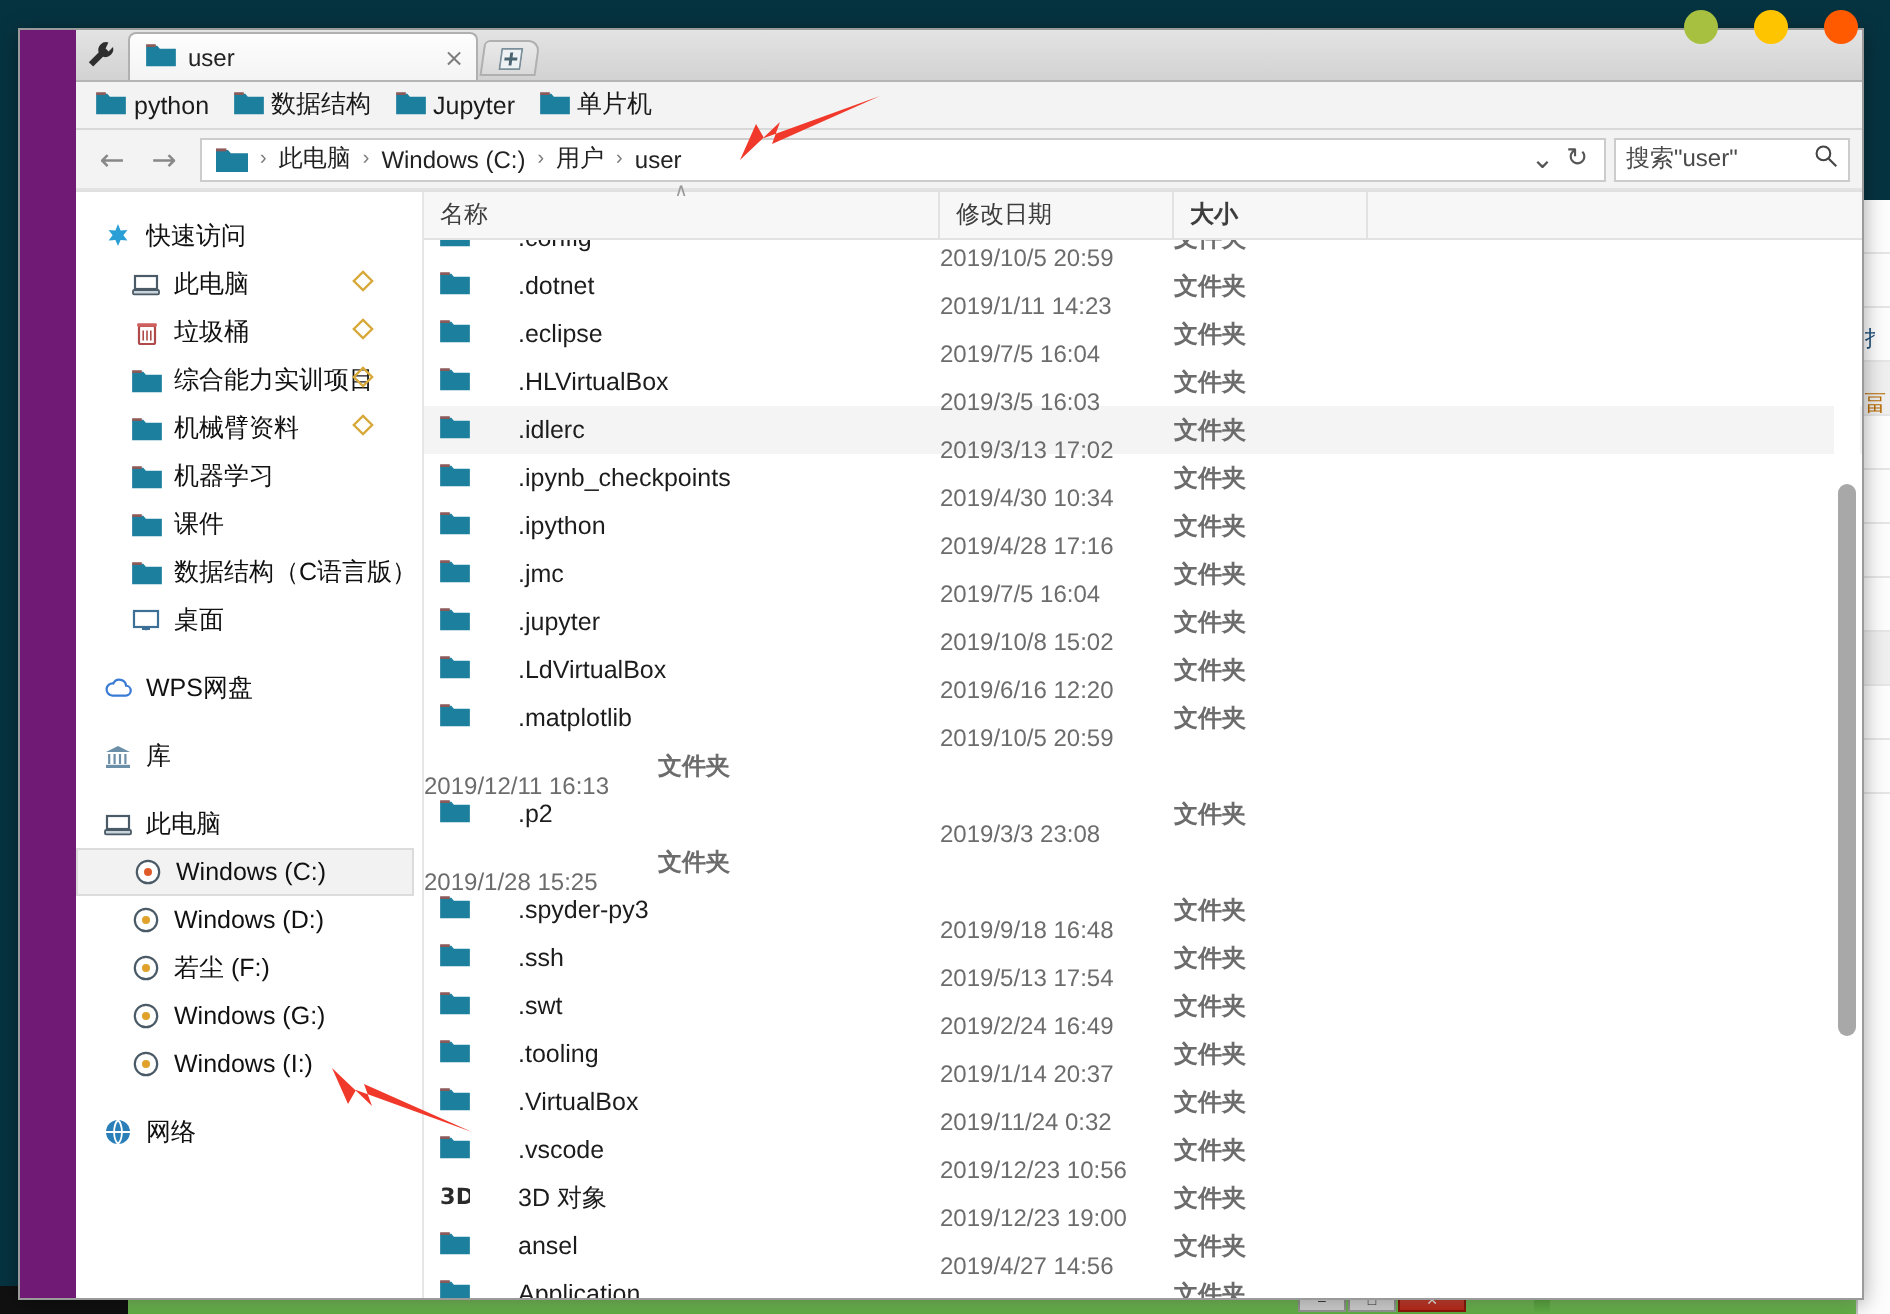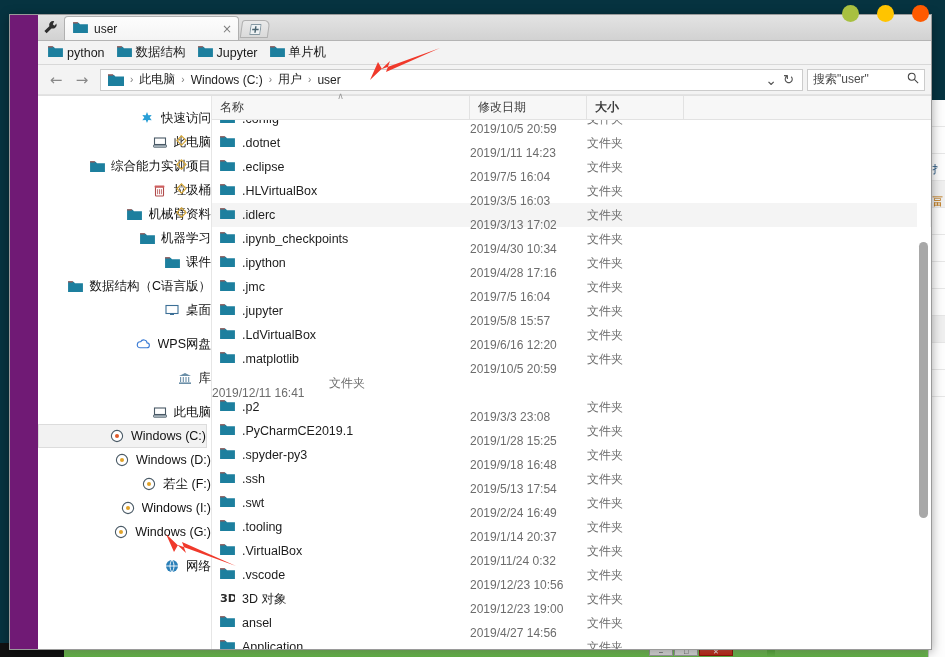--- a/index.html
+++ b/index.html
@@ -185,21 +185,21 @@
     width: 174px; flex: none;
     background: #ffffff;
     border-right: 1px solid #e6e6e6;
     padding-top: 10px;
     overflow: hidden;
   }
   .sb-item {
     display: flex; align-items: center;
     height: 24px; padding-left: 10px;
     font-size: 12.5px; color: #111;
-    position: relative; white-space: nowrap; justify-content: flex-end;
+    position: relative; white-space: nowrap;
   }
   .sb-item.lvl0 { padding-left: 12px; }
   .sb-item.lvl1 { padding-left: 26px; }
   .sb-item.sel {
     background: #f2f2f2; border: 1px solid #dcdcdc;
     margin-right: 4px;
   }
   .sb-icon {
     width: 18px; flex: none;
     display: flex; align-items: center; justify-content: center;
@@ -242,28 +242,28 @@
     flex: 1; overflow: hidden; position: relative;
   }
   .rowlist { position: relative; top: -13px; }
   .row {
     height: 24px;
     display: flex; align-items: center;
     font-size: 12.5px; color: #1c1c1c;
   }
   .row.sel { background: #f4f4f4; }
   .cell-name {
-    width: 258px; display: flex; align-items: center; gap: 7px;
+    width: 258px; display: flex; align-items: center; gap: 24px;
     padding-left: 8px; white-space: nowrap; overflow: hidden;
   }
   .cell-date {
     width: 117px; color: #6c6c6c; font-size: 12px; white-space: nowrap; margin-top: 20px;
   }
   .cell-type {
-    width: 120px; color: #6c6c6c; font-size: 12px; white-space: nowrap;
+    width: 120px; color: #6c6c6c; font-size: 12px; white-space: nowrap; font-weight: bold;
   }
   .cell-size { width: 97px; }
 
   
   .vscroll {
     position: absolute; right: 1px; top: 24px; bottom: 0; width: 13px;
     background: #ffffff;
   }
   .vthumb {
     position: absolute; left: 2px; top: 98px; width: 9px; height: 276px;
@@ -451,51 +451,51 @@
           <span class="sb-label">此电脑</span>
           <span class="sb-pin">
             <svg width="11" height="11" viewBox="0 0 12 12">
                 <path d="M6 1l5 5-5 5-5-5z" fill="none" stroke="#d8a93a" stroke-width="1.3"></path>
               </svg>
           </span>
         </div>
 
         <div class="sb-item lvl1">
           <span class="sb-icon">
+            <svg width="13" height="13" viewBox="0 0 13 13">
+              <rect x="2.5" y="3" width="8" height="9" rx="0.8" fill="#fff" stroke="#b04a4a" stroke-width="1.1"></rect>
+              <rect x="1.6" y="1.6" width="9.8" height="1.8" rx="0.5" fill="#d05f5f"></rect>
+              <path d="M4.6 5.2v5M6.5 5.2v5M8.4 5.2v5" stroke="#b04a4a" stroke-width="0.8"></path>
+            </svg>
+          </span>
+          <span class="sb-label">垃圾桶</span>
+          <span class="sb-pin">
+            <svg width="11" height="11" viewBox="0 0 12 12">
+                <path d="M6 1l5 5-5 5-5-5z" fill="none" stroke="#d8a93a" stroke-width="1.3"></path>
+              </svg>
+          </span>
+        </div>
+
+        <div class="sb-item lvl1">
+          <span class="sb-icon">
             <svg width="15" height="13" viewBox="0 0 16 14">
                 <path d="M0 2h6l1.4 1.6H16V13H0z" fill="#1d7f9e"></path>
                 <path d="M0 1.2h5.2v1.5H0z" fill="#8d5a5a"></path>
               </svg>
           </span>
           <span class="sb-label">综合能力实训项目</span>
           <span class="sb-pin">
             <svg width="11" height="11" viewBox="0 0 12 12">
                 <path d="M6 1l5 5-5 5-5-5z" fill="none" stroke="#d8a93a" stroke-width="1.3"></path>
               </svg>
           </span>
         </div>
 
         <div class="sb-item lvl1">
           <span class="sb-icon">
-            <svg width="13" height="13" viewBox="0 0 13 13">
-              <rect x="2.5" y="3" width="8" height="9" rx="0.8" fill="#fff" stroke="#b04a4a" stroke-width="1.1"></rect>
-              <rect x="1.6" y="1.6" width="9.8" height="1.8" rx="0.5" fill="#d05f5f"></rect>
-              <path d="M4.6 5.2v5M6.5 5.2v5M8.4 5.2v5" stroke="#b04a4a" stroke-width="0.8"></path>
-            </svg>
-          </span>
-          <span class="sb-label">垃圾桶</span>
-          <span class="sb-pin">
-            <svg width="11" height="11" viewBox="0 0 12 12">
-                <path d="M6 1l5 5-5 5-5-5z" fill="none" stroke="#d8a93a" stroke-width="1.3"></path>
-              </svg>
-          </span>
-        </div>
-
-        <div class="sb-item lvl1">
-          <span class="sb-icon">
             <svg width="15" height="13" viewBox="0 0 16 14">
                 <path d="M0 2h6l1.4 1.6H16V13H0z" fill="#1d7f9e"></path>
                 <path d="M0 1.2h5.2v1.5H0z" fill="#8d5a5a"></path>
               </svg>
           </span>
           <span class="sb-label">机械臂资料</span>
           <span class="sb-pin">
             <svg width="11" height="11" viewBox="0 0 12 12">
                 <path d="M6 1l5 5-5 5-5-5z" fill="none" stroke="#d8a93a" stroke-width="1.3"></path>
               </svg>
@@ -609,31 +609,31 @@
           <span class="sb-label">若尘 (F:)</span>
         </div>
 
         <div class="sb-item lvl1">
           <span class="sb-icon">
             <svg width="14" height="14" viewBox="0 0 14 14">
               <circle cx="7" cy="7" r="5.6" fill="#fff" stroke="#4a5a66" stroke-width="1.1"></circle>
               <circle cx="7" cy="7" r="2" fill="#e0a22a"></circle>
             </svg>
           </span>
-          <span class="sb-label">Windows (I:)</span>
+          <span class="sb-label">Windows (G:)</span>
         </div>
 
         <div class="sb-item lvl1">
           <span class="sb-icon">
             <svg width="14" height="14" viewBox="0 0 14 14">
               <circle cx="7" cy="7" r="5.6" fill="#fff" stroke="#4a5a66" stroke-width="1.1"></circle>
               <circle cx="7" cy="7" r="2" fill="#e0a22a"></circle>
             </svg>
           </span>
-          <span class="sb-label">Windows (G:)</span>
+          <span class="sb-label">Windows (I:)</span>
         </div>
 
         <div class="sb-gap"></div>
 
         <div class="sb-item lvl0">
           <span class="sb-icon">
             <svg width="14" height="14" viewBox="0 0 14 14">
               <circle cx="7" cy="7" r="6" fill="#2a7fb8"></circle>
               <path d="M1 7h12M7 1c2.6 2.6 2.6 9.4 0 12M7 1C4.4 3.6 4.4 10.4 7 13" fill="none" stroke="#fff" stroke-width="0.9"></path>
             </svg>
@@ -756,21 +756,21 @@
                 <div class="cell-size"></div>
               </div>
               <div class="row">
                 <div class="cell-name">
                   <span><svg width="15" height="13" viewBox="0 0 16 14">
                       <path d="M0 2h6l1.4 1.6H16V13H0z" fill="#1d7f9e"></path>
                       <path d="M0 1.2h5.2v1.5H0z" fill="#8d5a5a"></path>
                     </svg></span>
                   <span>.jupyter</span>
                 </div>
-                <div class="cell-date">2019/5/8 15:57</div>
+                <div class="cell-date">2019/10/8 15:02</div>
                 <div class="cell-type">文件夹</div>
                 <div class="cell-size"></div>
               </div>
               <div class="row">
                 <div class="cell-name">
                   <span><svg width="15" height="13" viewBox="0 0 16 14">
                       <path d="M0 2h6l1.4 1.6H16V13H0z" fill="#1d7f9e"></path>
                       <path d="M0 1.2h5.2v1.5H0z" fill="#8d5a5a"></path>
                     </svg></span>
                   <span>.LdVirtualBox</span>
@@ -785,44 +785,37 @@
                       <path d="M0 2h6l1.4 1.6H16V13H0z" fill="#1d7f9e"></path>
                       <path d="M0 1.2h5.2v1.5H0z" fill="#8d5a5a"></path>
                     </svg></span>
                   <span>.matplotlib</span>
                 </div>
                 <div class="cell-date">2019/10/5 20:59</div>
                 <div class="cell-type">文件夹</div>
                 <div class="cell-size"></div>
               </div>
               <div class="row">
-                <div class="cell-date">2019/12/11 16:41</div>
+                <div class="cell-date">2019/12/11 16:13</div>
                 <div class="cell-type">文件夹</div>
                 <div class="cell-size"></div>
               </div>
               <div class="row">
                 <div class="cell-name">
                   <span><svg width="15" height="13" viewBox="0 0 16 14">
                       <path d="M0 2h6l1.4 1.6H16V13H0z" fill="#1d7f9e"></path>
                       <path d="M0 1.2h5.2v1.5H0z" fill="#8d5a5a"></path>
                     </svg></span>
                   <span>.p2</span>
                 </div>
                 <div class="cell-date">2019/3/3 23:08</div>
                 <div class="cell-type">文件夹</div>
                 <div class="cell-size"></div>
               </div>
               <div class="row">
-                <div class="cell-name">
-                  <span><svg width="15" height="13" viewBox="0 0 16 14">
-                      <path d="M0 2h6l1.4 1.6H16V13H0z" fill="#1d7f9e"></path>
-                      <path d="M0 1.2h5.2v1.5H0z" fill="#8d5a5a"></path>
-                    </svg></span>
-                  <span>.PyCharmCE2019.1</span>
-                </div>
                 <div class="cell-date">2019/1/28 15:25</div>
                 <div class="cell-type">文件夹</div>
                 <div class="cell-size"></div>
               </div>
               <div class="row">
                 <div class="cell-name">
                   <span><svg width="15" height="13" viewBox="0 0 16 14">
                       <path d="M0 2h6l1.4 1.6H16V13H0z" fill="#1d7f9e"></path>
                       <path d="M0 1.2h5.2v1.5H0z" fill="#8d5a5a"></path>
                     </svg></span>

